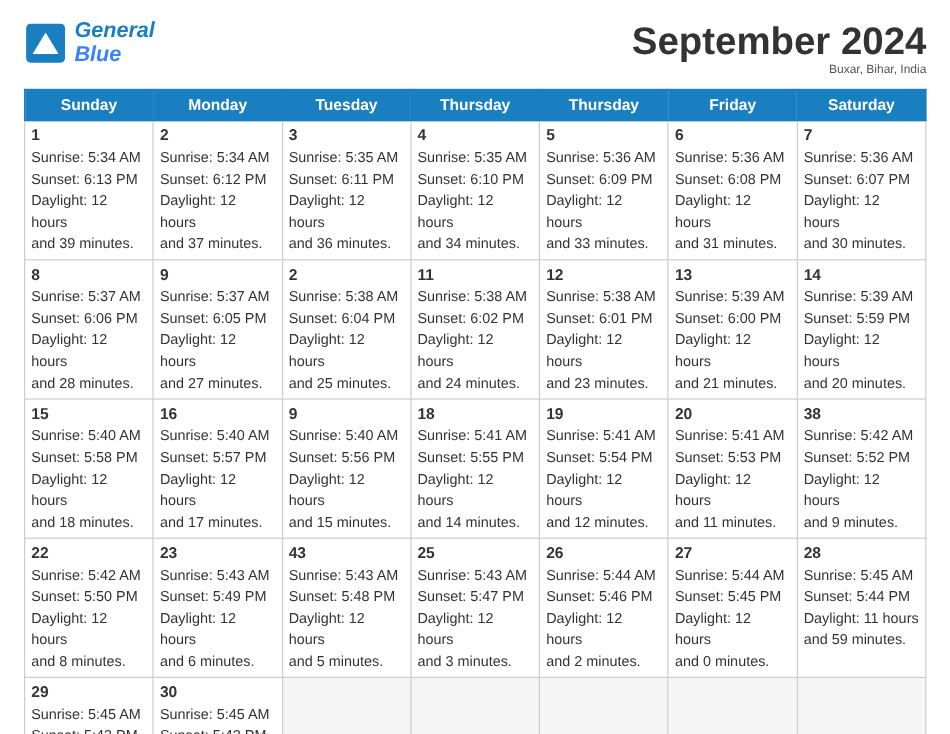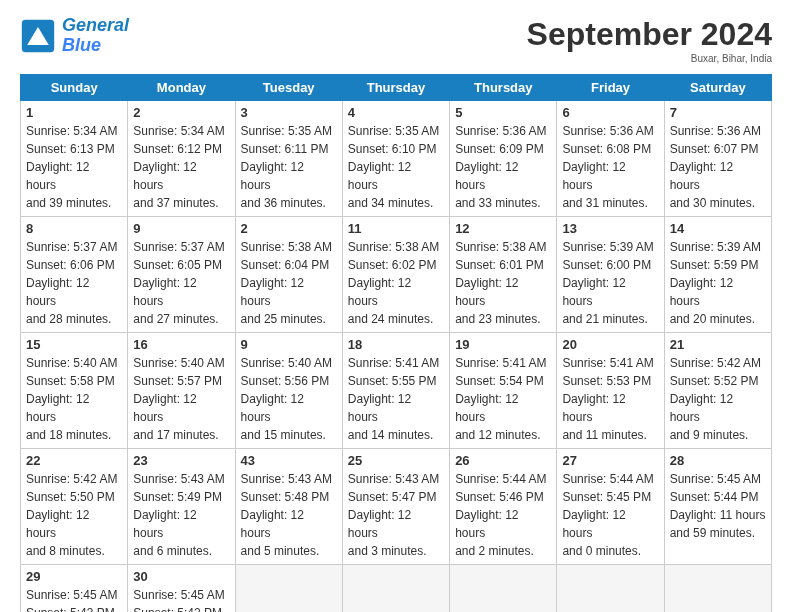--- a/index.html
+++ b/index.html
@@ -266,21 +266,21 @@
 and 12 minutes.</div>
           </td>
           <td>
             <span class="day-num">20</span>
             <div class="day-info" style="white-space: pre-line;">Sunrise: 5:41 AM
 Sunset: 5:53 PM
 Daylight: 12 hours
 and 11 minutes.</div>
           </td>
           <td>
-            <span class="day-num">21</span>
+            <span class="day-num">38</span>
             <div class="day-info" style="white-space: pre-line;">Sunrise: 5:42 AM
 Sunset: 5:52 PM
 Daylight: 12 hours
 and 9 minutes.</div>
           </td>
         </tr>
         <tr>
           <td>
             <span class="day-num">22</span>
             <div class="day-info" style="white-space: pre-line;">Sunrise: 5:42 AM

